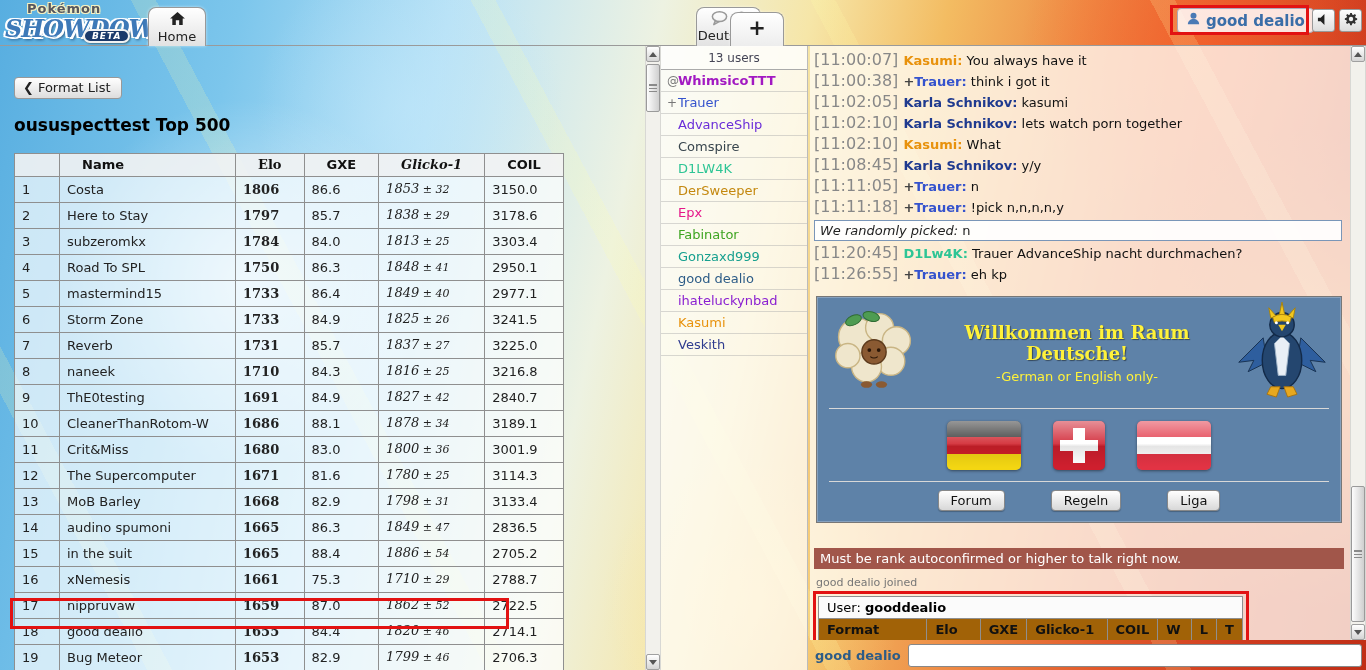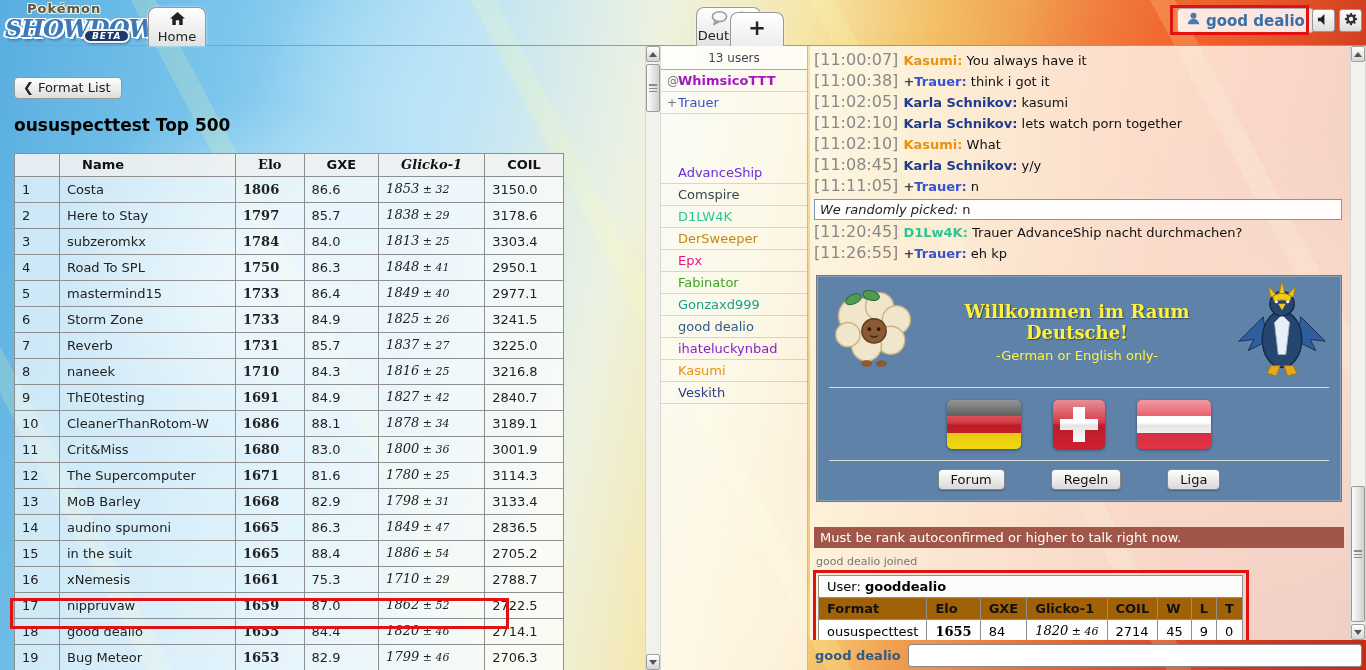--- a/index.html
+++ b/index.html
@@ -350,21 +350,21 @@
         <li>
           <em class="u-prefix">@</em>
           <span class="u-name" style="color: rgb(162, 25, 194); font-weight: bold;">WhimsicoTTT</span>
         </li>
         <li>
           <em class="u-prefix">+</em>
           <span class="u-name" style="color: rgb(53, 83, 205);">Trauer</span>
         </li>
         <li>
           <em class="u-prefix"></em>
-          <span class="u-name" style="color: rgb(106, 45, 216); margin-top: 48px;">AdvanceShip</span>
+          <span class="u-name" style="color: rgb(106, 45, 216);">AdvanceShip</span>
         </li>
         <li>
           <em class="u-prefix"></em>
           <span class="u-name" style="color: rgb(57, 70, 78);">Comspire</span>
         </li>
         <li>
           <em class="u-prefix"></em>
           <span class="u-name" style="color: rgb(46, 197, 149);">D1LW4K</span>
         </li>
         <li>
@@ -405,20 +405,21 @@
   <section class="chat-pane">
     <div class="chat-log">
       <div id="msgs-before">
           <div class="msg"><span class="ts">[11:00:07] </span><strong style="color: rgb(232, 146, 13);">Kasumi:</strong><span> You always have it</span></div>
           <div class="msg"><span class="ts">[11:00:38] </span><span class="mprefix">+</span><strong style="color: rgb(53, 83, 205);">Trauer:</strong><span> think i got it</span></div>
           <div class="msg"><span class="ts">[11:02:05] </span><strong style="color: rgb(31, 58, 143);">Karla Schnikov:</strong><span> kasumi</span></div>
           <div class="msg"><span class="ts">[11:02:10] </span><strong style="color: rgb(31, 58, 143);">Karla Schnikov:</strong><span> lets watch porn together</span></div>
           <div class="msg"><span class="ts">[11:02:10] </span><strong style="color: rgb(232, 146, 13);">Kasumi:</strong><span> What</span></div>
           <div class="msg"><span class="ts">[11:08:45] </span><strong style="color: rgb(31, 58, 143);">Karla Schnikov:</strong><span> y/y</span></div>
           <div class="msg"><span class="ts">[11:11:05] </span><span class="mprefix">+</span><strong style="color: rgb(53, 83, 205);">Trauer:</strong><span> n</span></div>
+          <div class="msg"><span class="ts">[11:11:18] </span><span class="mprefix">+</span><strong style="color: rgb(53, 83, 205);">Trauer:</strong><span> !pick n,n,n,n,y</span></div>
         </div>
       <div class="picked-box"><span class="picked-label">We randomly picked:</span><span> n</span></div>
       <div id="msgs-after">
           <div class="msg"><span class="ts">[11:20:45] </span><strong style="color: rgb(46, 197, 149);">D1Lw4K:</strong><span> Trauer AdvanceShip nacht durchmachen?</span></div>
           <div class="msg"><span class="ts">[11:26:55] </span><span class="mprefix">+</span><strong style="color: rgb(53, 83, 205);">Trauer:</strong><span> eh kp</span></div>
         </div>
 
       <div class="infobox">
         <div class="intro-top">
           <span>

